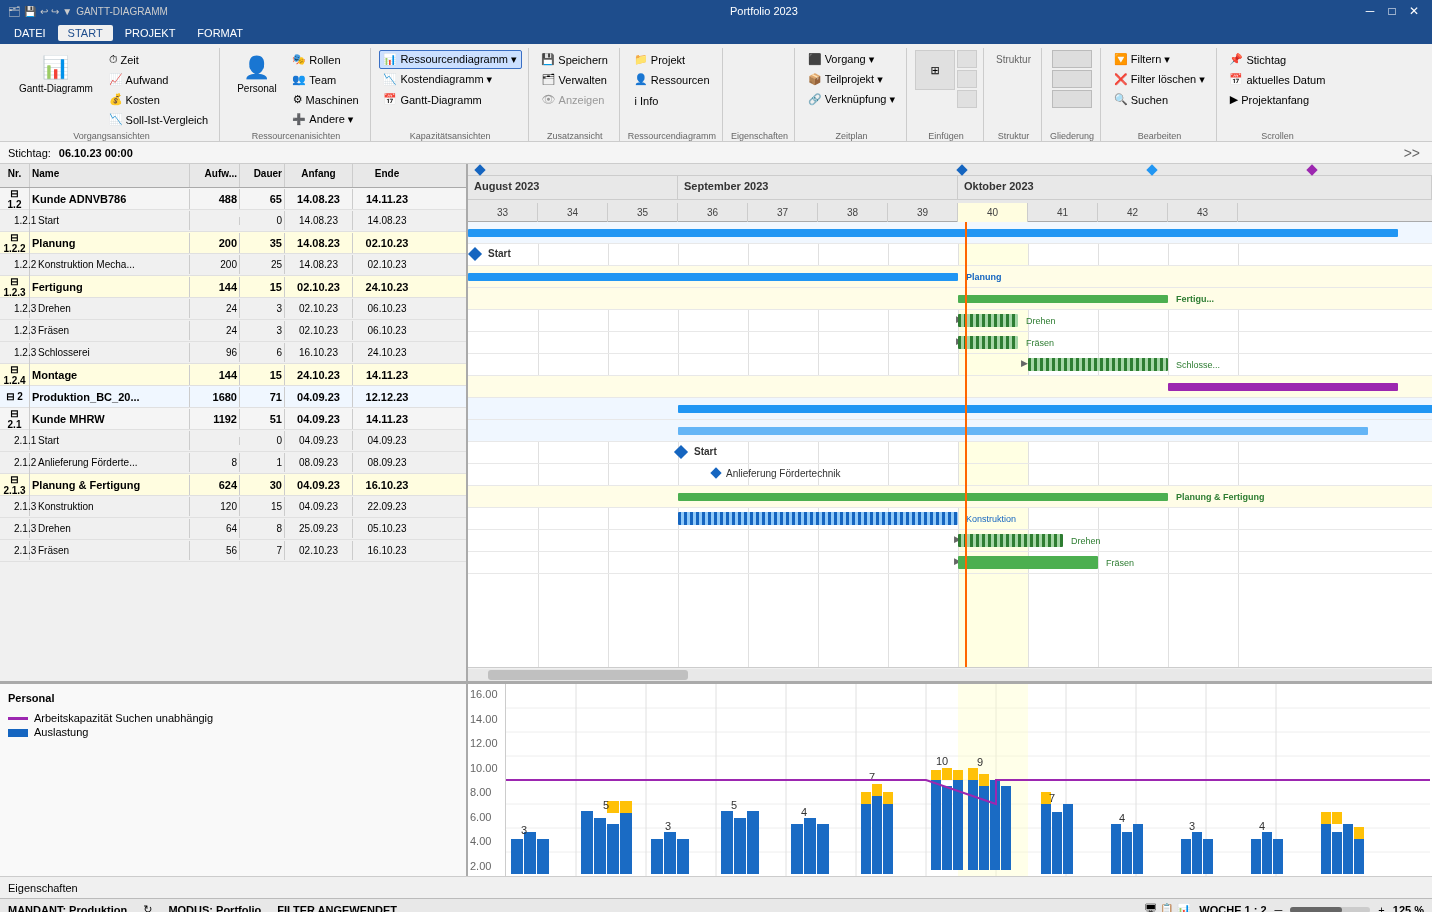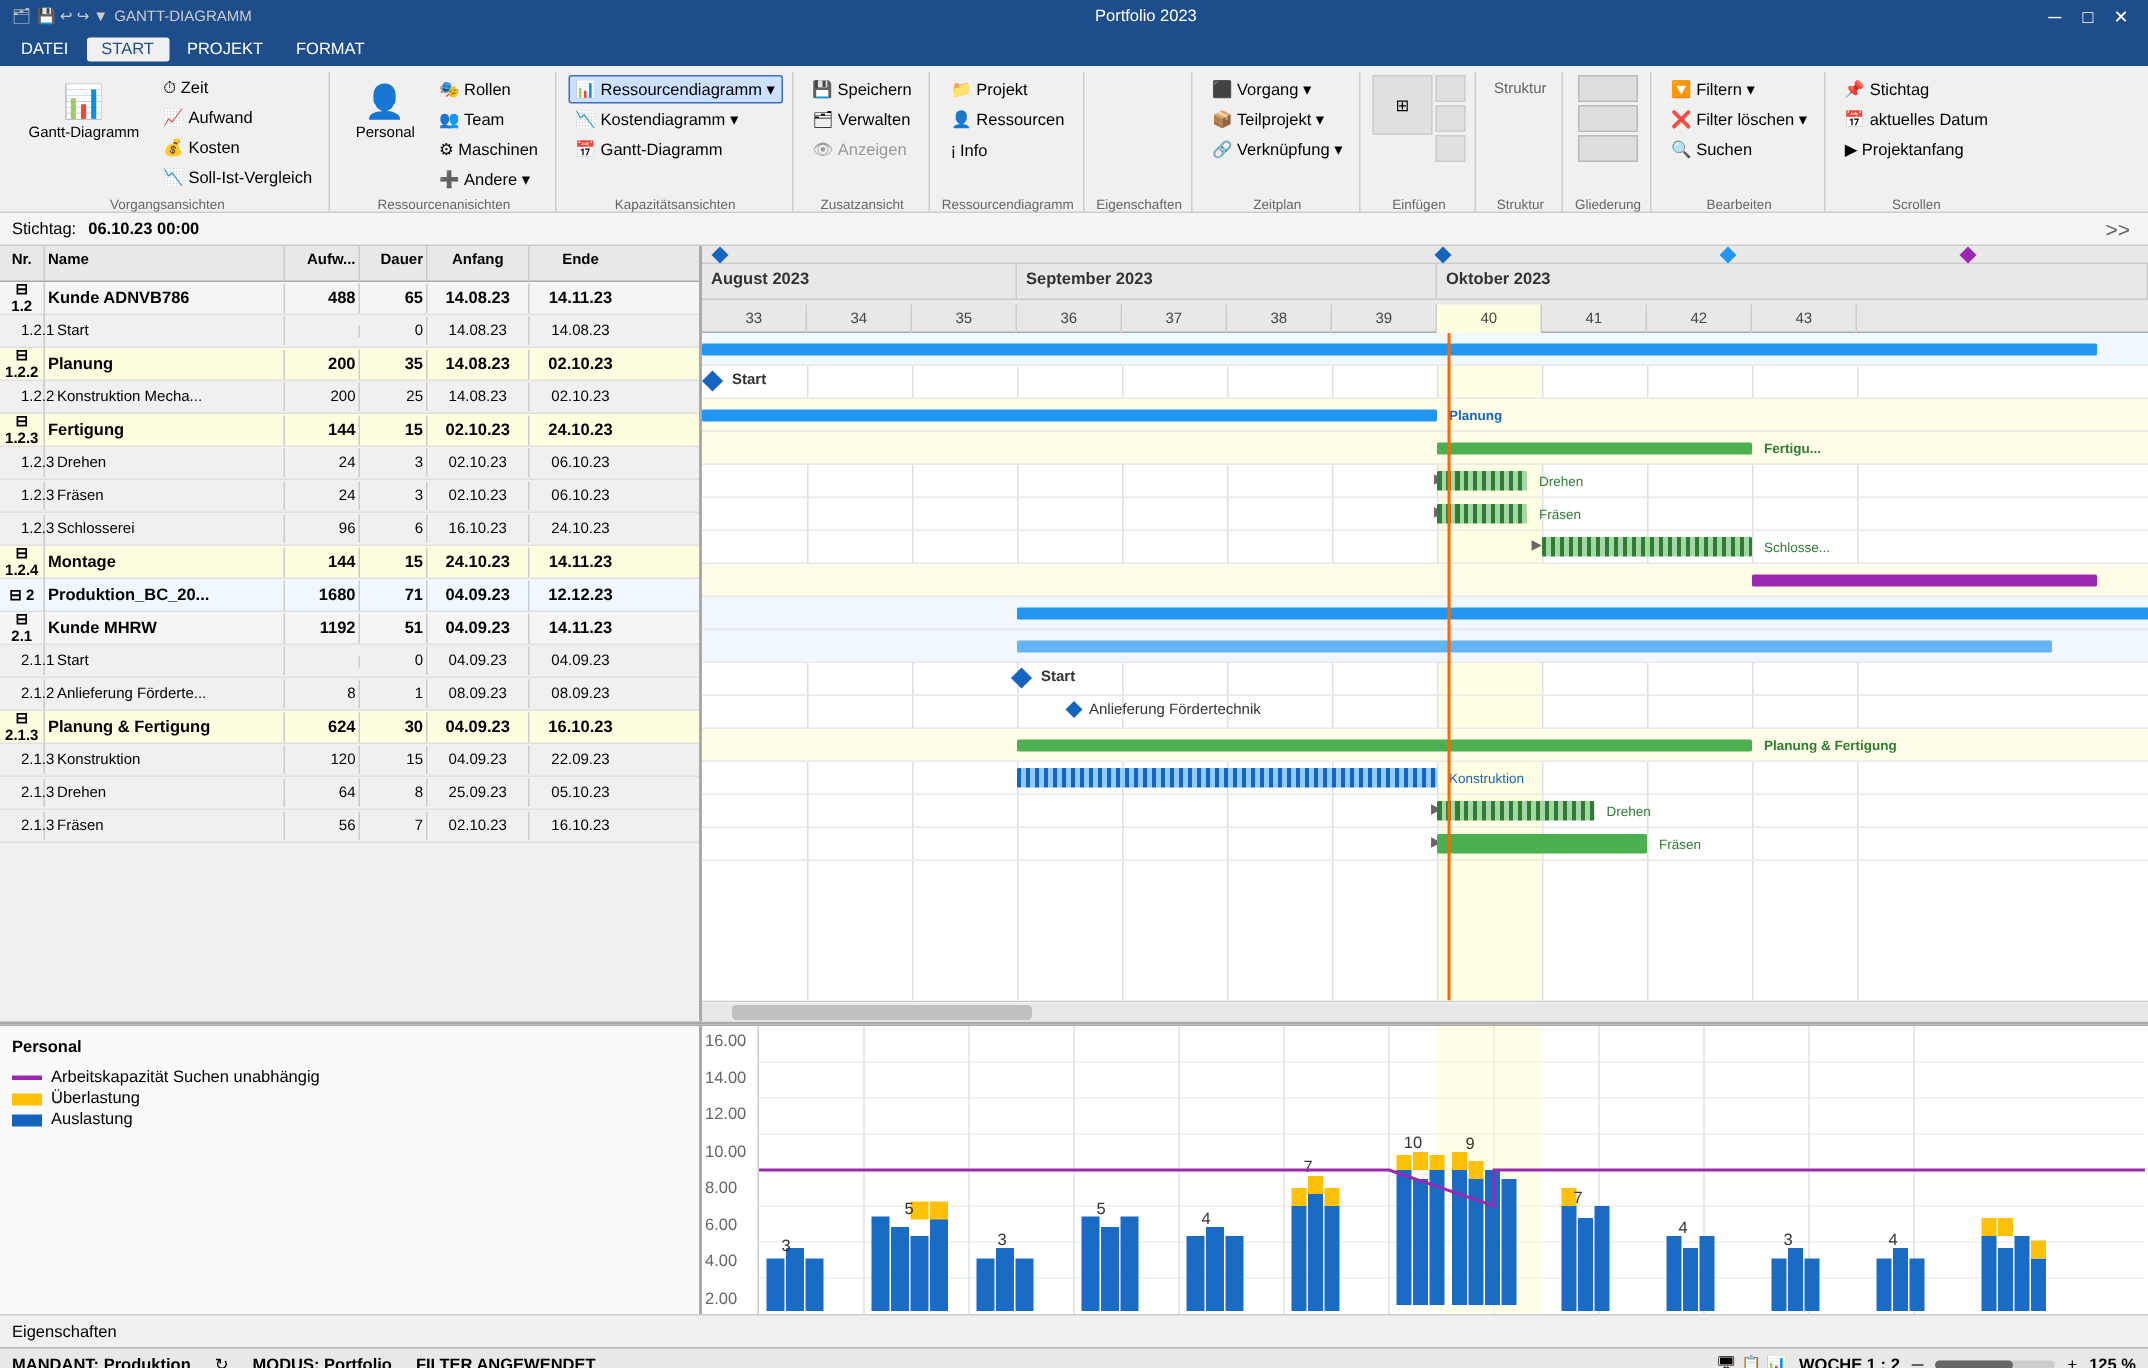--- a/index.html
+++ b/index.html
@@ -850,24 +850,20 @@
   </div>
 
   <div id="resource-area" style="height:193px;">
     <div id="resource-left" style="width:468px;padding:8px;background:#f9f9f9;border-right:2px solid #aaa;">
       <div style="font-weight:bold;margin-bottom:8px;">Personal</div>
       <div class="legend-line">
         <div class="legend-color" style="background:#9C27B0;height:3px;"></div>
         <span>Arbeitskapazität Suchen unabhängig</span>
       </div>
       <div class="legend-line">
-        <div class="legend-color" style="background:#FFC107;height:8px;margin-top:1px;"></div>
-        <span>Überlastung</span>
-      </div>
-      <div class="legend-line">
         <div class="legend-color" style="background:#1565C0;height:8px;margin-top:1px;"></div>
         <span>Auslastung</span>
       </div>
     </div>
     <div id="resource-chart" style="flex:1;position:relative;background:white;overflow:hidden;">
 
       <div style="position:absolute;left:0;top:0;bottom:0;width:38px;background:white;border-right:1px solid #ccc;z-index:5;display:flex;flex-direction:column;justify-content:space-between;padding:4px 2px;font-size:9px;color:#666;">
         <div>16.00</div>
         <div>14.00</div>
         <div>12.00</div>

